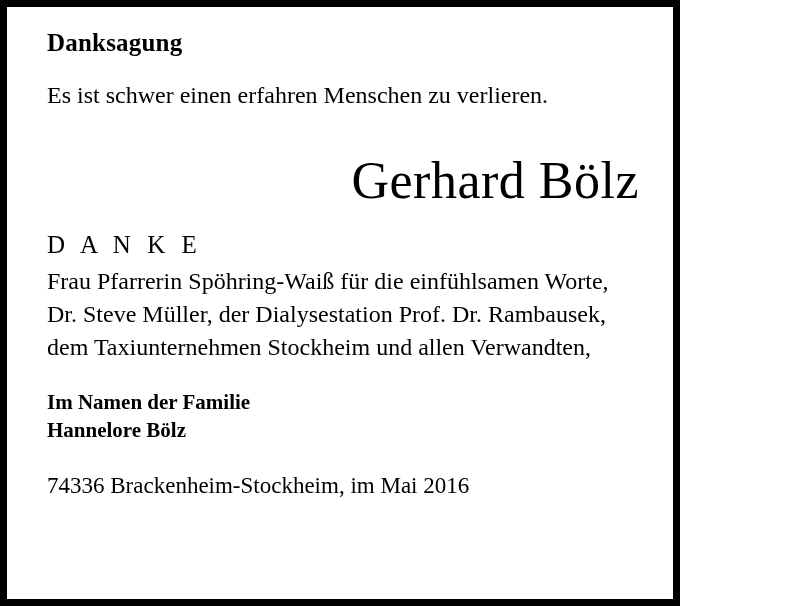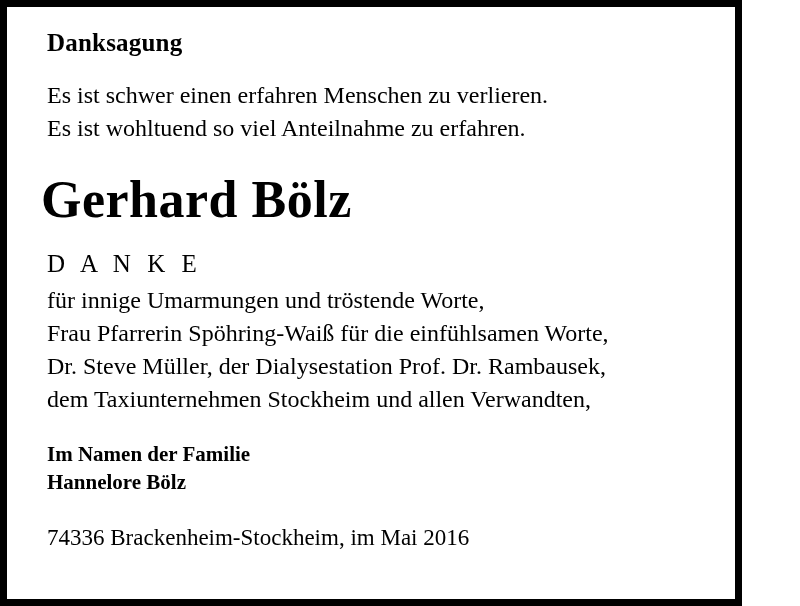--- a/index.html
+++ b/index.html
@@ -9,21 +9,21 @@
   }
   body {
     width: 800px;
     height: 606px;
     font-family: "Liberation Serif", serif;
     color: #000000;
     overflow: hidden;
   }
   .obituary {
     box-sizing: border-box;
-    width: 742px;
+    width: 680px;
     height: 606px;
     border: 7px solid #000000;
     padding: 22px 34px 10px 34px;
     background: #ffffff;
   }
   .heading {
     font-weight: bold;
     font-size: 25px;
     line-height: 1.1;
     margin: 0 0 22px 6px;
@@ -31,25 +31,25 @@
   }
   .intro {
     font-size: 24px;
     line-height: 1.38;
     margin: 0 0 6px 6px;
   }
   .intro div {
     white-space: nowrap;
   }
   .name {
-    text-align: left;
-    font-weight: bold;
+    text-align: right;
+    font-weight: normal;
     font-size: 52px;
     line-height: 1.1;
-    margin: 26px 0 22px 0;
+    margin: 40px 0 22px 0;
     letter-spacing: 0.5px;
   }
   .danke {
     font-weight: normal;
     font-size: 25px;
     letter-spacing: 5px;
     margin: 0 0 6px 6px;
   }
   .thanks-lines {
     font-size: 24px;
@@ -73,29 +73,27 @@
 </style>
 </head>
 <body>
 
 <div class="obituary">
 
   <div class="heading">Danksagung</div>
 
   <div class="intro">
     <div>Es ist schwer einen erfahren Menschen zu verlieren.</div>
-    <div>Es ist wohltuend so viel Anteilnahme zu erfahren.</div>
   </div>
 
   <div class="name">Gerhard Bölz</div>
 
   <div class="danke">D A N K E</div>
 
   <div class="thanks-lines">
-    <div>für innige Umarmungen und tröstende Worte,</div>
     <div>Frau Pfarrerin Spöhring-Waiß für die einfühlsamen Worte,</div>
     <div>Dr. Steve Müller, der Dialysestation Prof. Dr. Rambausek,</div>
     <div>dem Taxiunternehmen Stockheim und allen Verwandten,</div>
   </div>
 
   <div class="family">
     <div>Im Namen der Familie</div>
     <div>Hannelore Bölz</div>
   </div>
 

